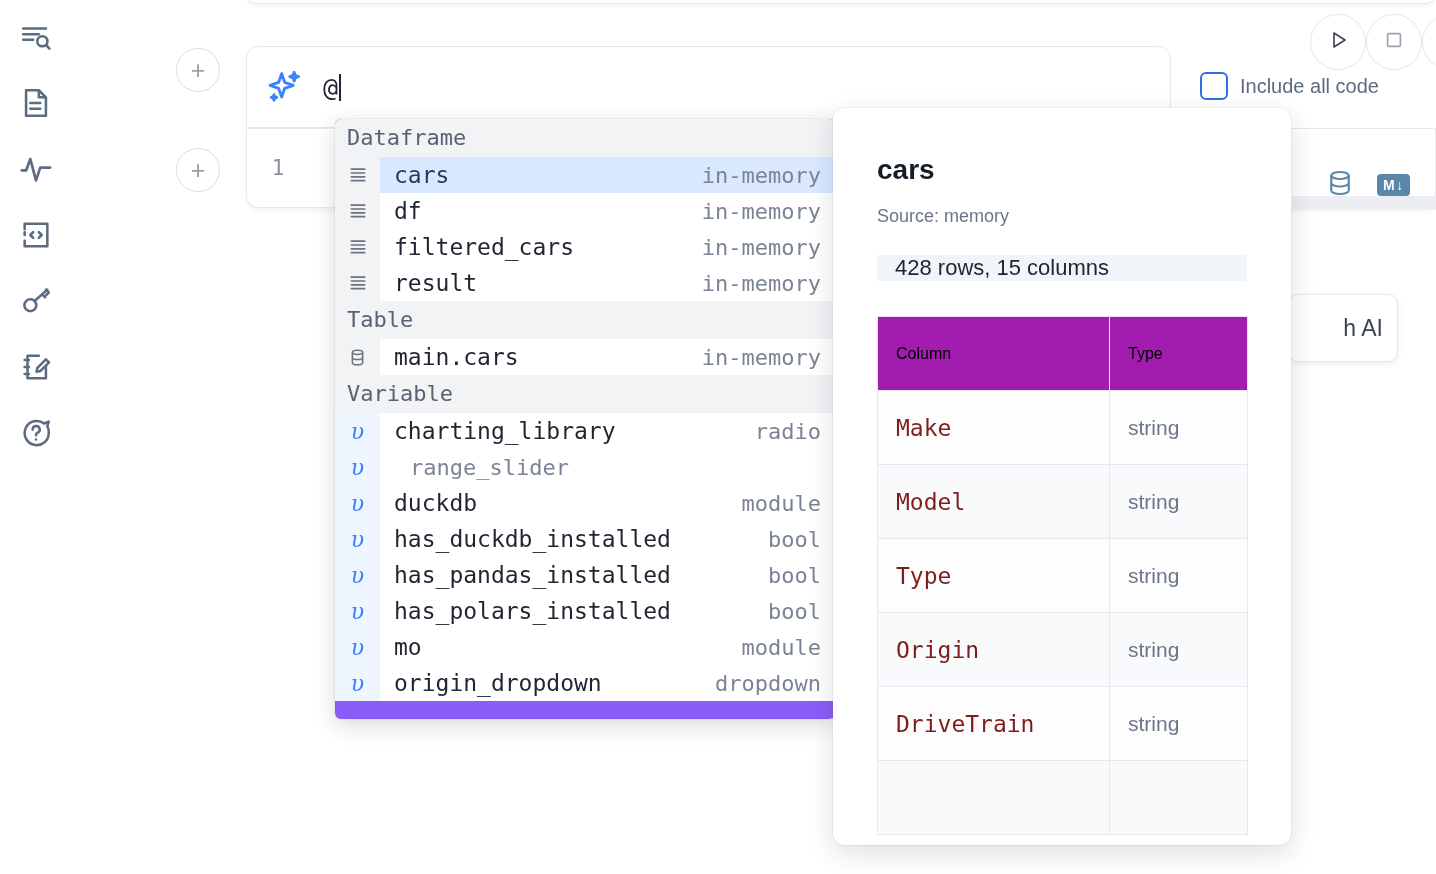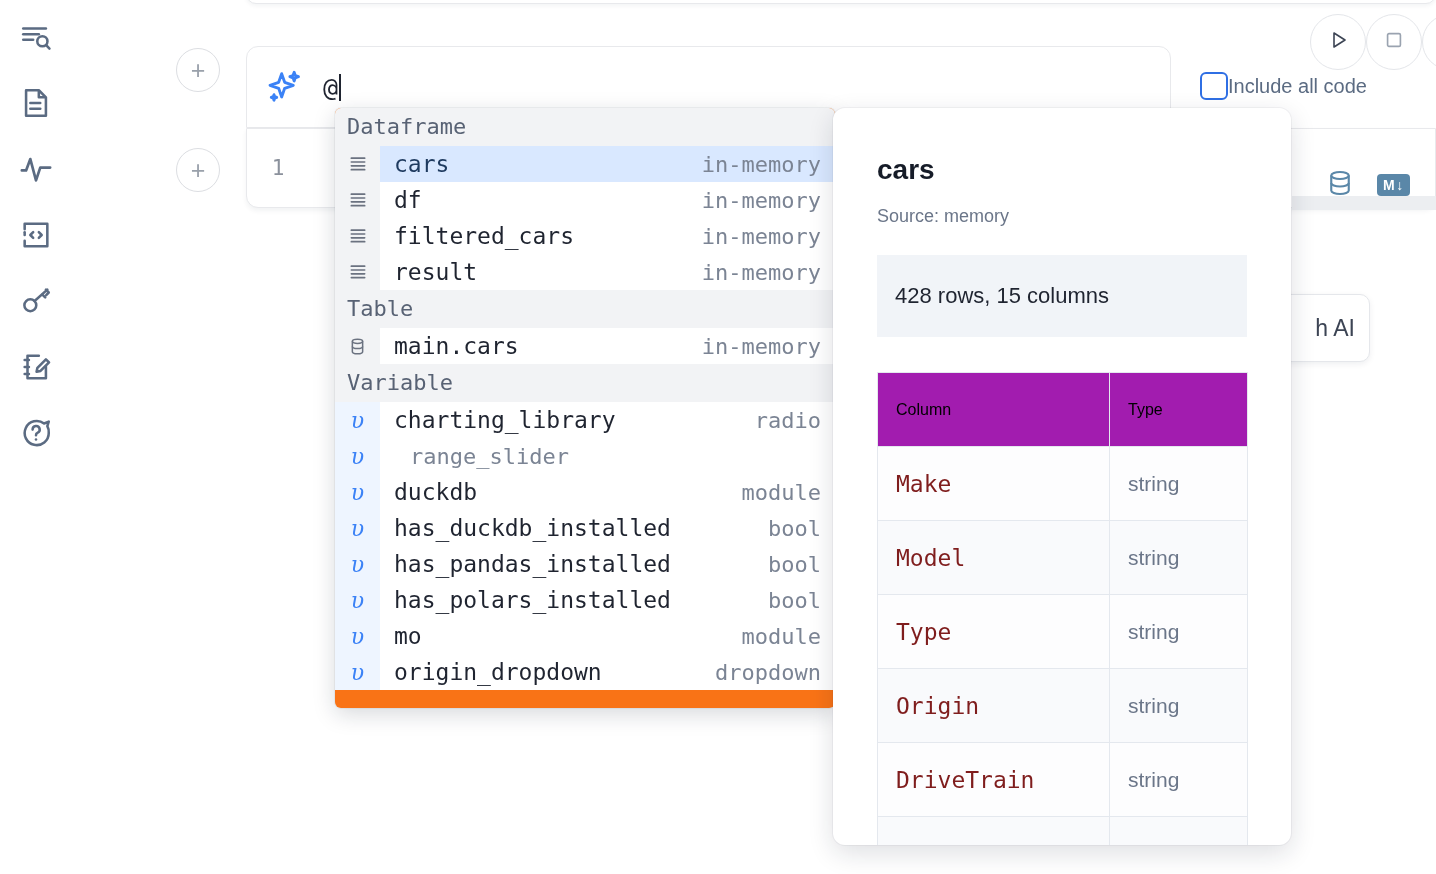--- a/index.html
+++ b/index.html
@@ -69,21 +69,21 @@
     border: 1.5px solid #e4e6ea; background: #fff;
     display: flex; align-items: center; justify-content: center; cursor: pointer;
     color: #3c4454;
   }
   #run-btn  { left: 1310px; top: 14px; }
   #stop-btn { left: 1366px; top: 14px; }
   #extra-btn{ left: 1422px; top: 14px; }
 
   
   #include-row {
-    position: absolute; left: 1200px; top: 72px; display: flex; align-items: center; 
+    position: absolute; left: 1200px; top: 72px; display: flex; align-items: center; gap: 12px;
   }
   #include-box {
     width: 28px; height: 28px; border-radius: 6px;
     border: 2px solid #2f6fe4; background: #fff; cursor: pointer;
   }
   #include-label { font-size: 20px; color: #5b6b82; white-space: nowrap; }
 
   
   #code-cell {
     position: absolute; left: 246px; top: 128px; width: 1190px; height: 80px;
@@ -109,31 +109,31 @@
     font-family: "Liberation Sans", sans-serif; letter-spacing: .5px;
     display: flex; align-items: center; gap: 1px; cursor: pointer;
   }
   #cell-footer {
     position: absolute; left: 1292px; top: 196px; width: 144px; height: 14px;
     background: #eceef1;
   }
 
   
   #ai-float {
-    position: absolute; left: 1260px; top: 294px; width: 110px; height: 68px;
+    position: absolute; left: 1288px; top: 294px; width: 110px; height: 68px;
     background: #fff; border: 1px solid #e5e7eb; border-radius: 10px;
     box-shadow: 0 2px 6px rgba(20,30,50,.07);
     display: flex; align-items: center; justify-content: flex-end;
     padding-right: 14px; color: #3c4454; font-size: 23px; overflow: hidden;
   }
 
   
   #ac-dropdown {
-    position: absolute; left: 335px; top: 108px; width: 500px; height: 600px;
-    background: #f97316; border-radius: 6px;
+    position: absolute; left: 335px; top: 119px; width: 500px; height: 600px;
+    background: #8b5cf6; border-radius: 6px;
     box-shadow: 0 6px 22px rgba(20,30,50,.17), 0 0 0 1px rgba(20,30,50,.05);
     overflow: hidden; z-index: 30;
   }
   .ac-section {
     background: #f2f3f5; color: #586274;
     font-family: "DejaVu Sans Mono", monospace; font-size: 22px;
     padding: 6px 0 6px 12px; height: 38px; line-height: 26px;
   }
   .ac-row {
     display: flex; align-items: center; height: 36px; background: #fff; cursor: pointer;
@@ -165,21 +165,21 @@
   #detail-panel {
     position: absolute; left: 833px; top: 108px; width: 458px; height: 737px;
     background: #ffffff; border-radius: 12px;
     box-shadow: 0 8px 26px rgba(20,30,50,.14), 0 0 0 1px rgba(20,30,50,.045);
     overflow: hidden; z-index: 31; padding: 46px 44px 0 44px;
   }
   #detail-title { font-size: 28px; font-weight: bold; color: #161c28; }
   #detail-source { font-size: 18px; color: #6b7689; margin-top: 20px; }
   #detail-shape {
     margin-top: 28px; background: #f1f4f8; border-radius: 0;
-    padding: 28px 18px; font-size: 22px; color: #1f2430;
+    padding: 0 18px; font-size: 22px; color: #1f2430;
   }
   #detail-table {
     margin-top: 35px; width: 370px; border-collapse: collapse;
     table-layout: fixed;
   }
   #detail-table th, #detail-table td {
     border: 1px solid #e4e8ee; text-align: left; height: 74px;
     padding: 0 18px; vertical-align: middle;
   }
   #detail-table th { background: #a21caf; font-weight: normal; }

